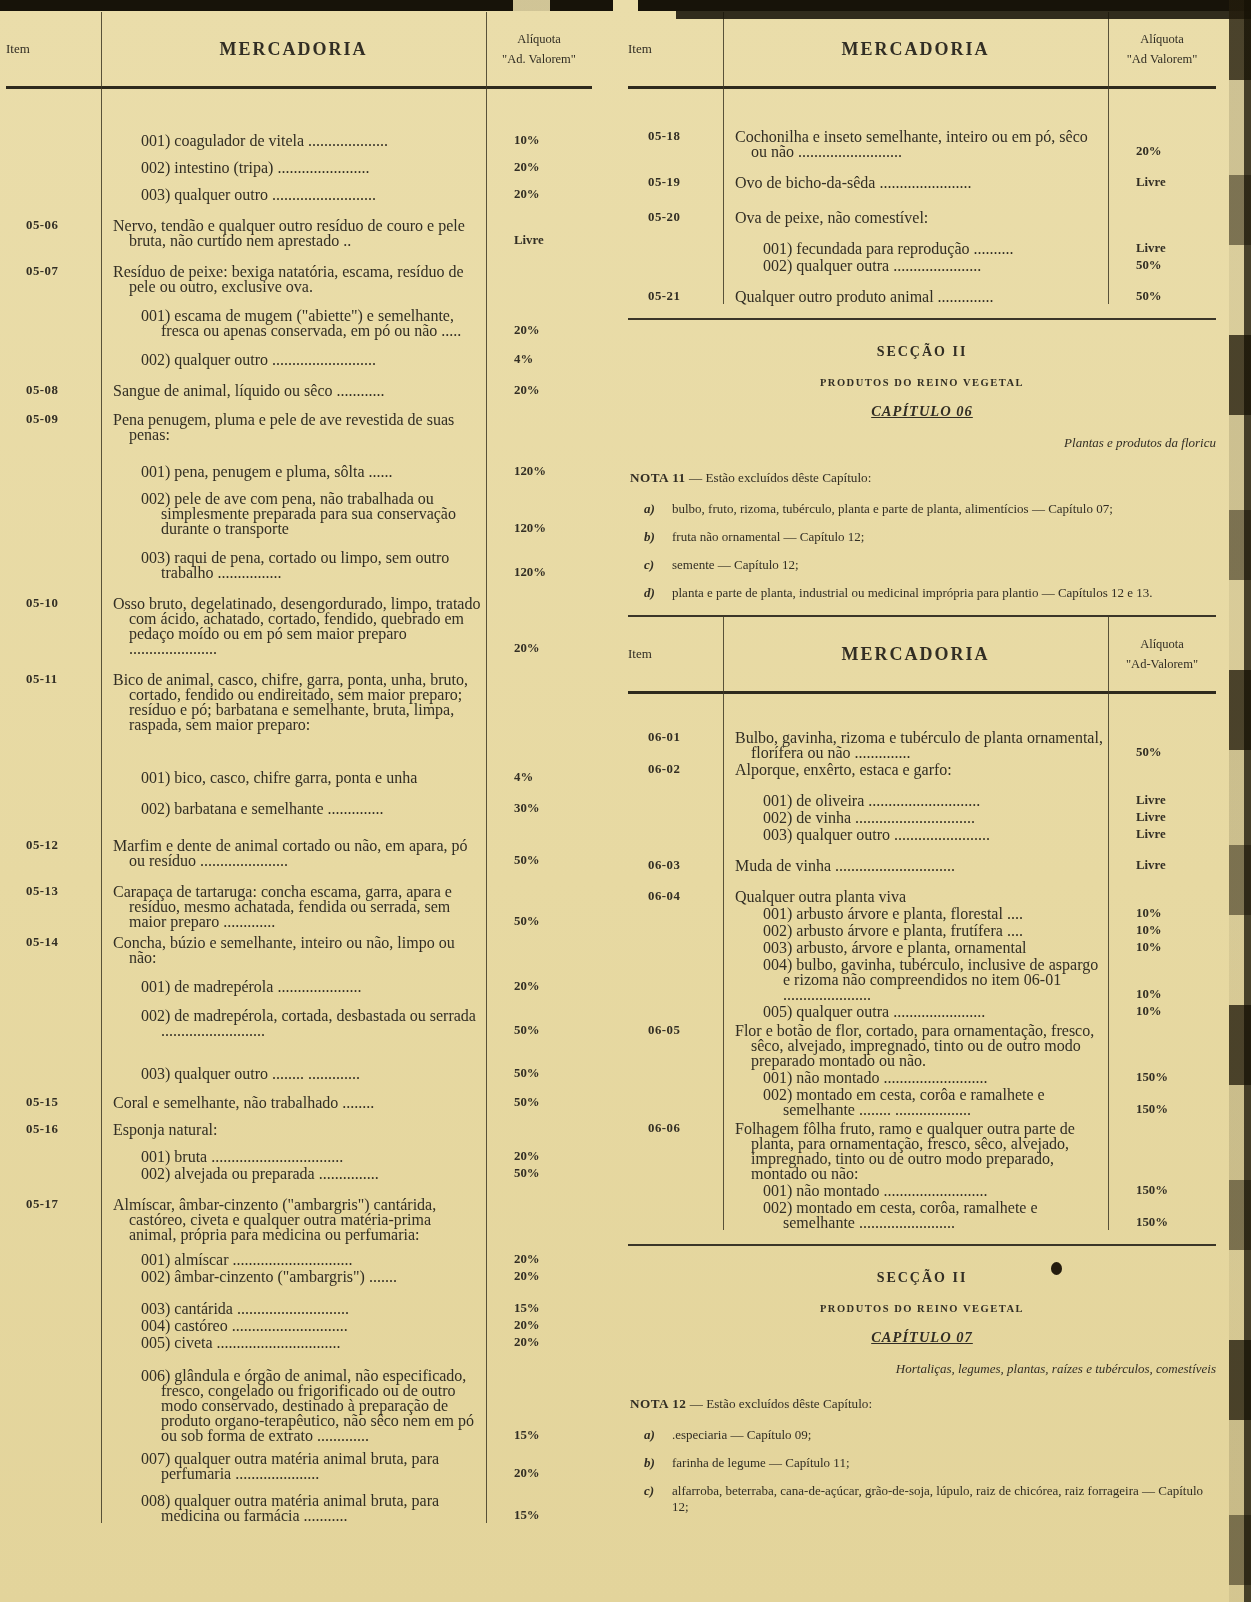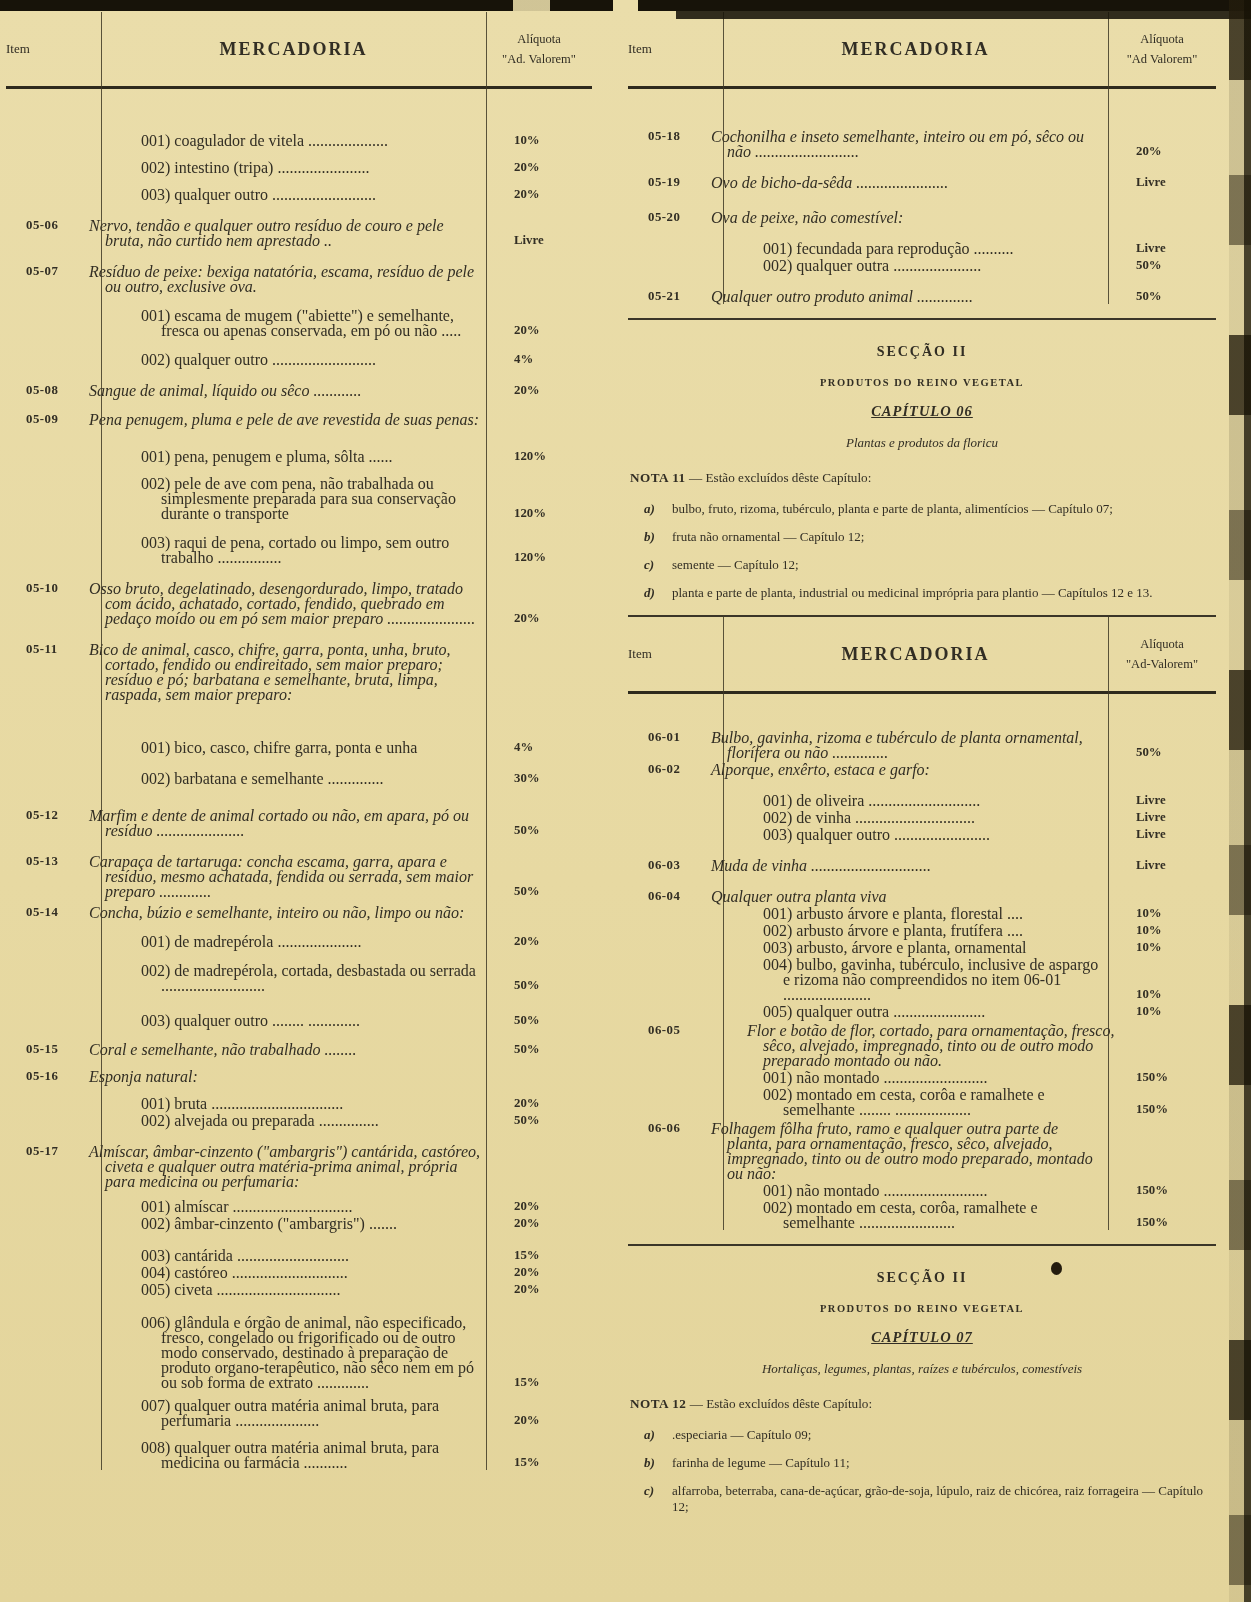--- a/index.html
+++ b/index.html
@@ -20,30 +20,30 @@
   .thead{display:flex;align-items:center;height:74px;border-bottom:3px solid #2e2a1d;}
   .th-item{width:95px;text-align:left;font-size:13px;}
   .th-merc{width:385px;text-align:center;font-weight:bold;font-size:18px;letter-spacing:2px;}
   .th-rate{flex:1;text-align:center;font-size:12.5px;line-height:20px;}
   .vline{position:absolute;top:0;bottom:0;width:1px;background:rgba(64,57,38,.85);}
   .v1{left:95px;}
   .v2{left:480px;}
   .trow{display:flex;}
   .c-item{width:95px;padding-left:20px;box-sizing:border-box;font-size:12.8px;font-weight:bold;letter-spacing:.5px;}
   .c-desc{width:385px;box-sizing:border-box;font-size:16px;line-height:15px;}
-  .ind0{padding-left:4px;text-indent:-16px;padding-right:4px;font-style:italic;}
+  .ind0{padding-left:28px;text-indent:-16px;padding-right:4px;}
   .ind1{padding-left:60px;text-indent:-20px;padding-right:4px;}
   .c-rate{flex:1;align-self:flex-end;padding-left:28px;box-sizing:border-box;font-size:12.8px;font-weight:bold;white-space:nowrap;}
 
   
   .section .rule{margin-bottom:24px;}
   .sec-heading{text-align:center;font-weight:bold;font-size:14px;letter-spacing:2px;margin-bottom:17px;}
   .sec-sub{text-align:center;font-weight:bold;font-size:10.5px;letter-spacing:1.5px;margin-bottom:15px;}
   .sec-chapter{text-align:center;font-weight:bold;font-style:italic;font-size:14.5px;letter-spacing:1px;margin-bottom:15px;text-decoration:underline;}
-  .sec-chsub{text-align:center;font-style:italic;font-size:13px;margin-bottom:19px;}
+  .sec-chsub{text-align:right;font-style:italic;font-size:13px;margin-bottom:19px;}
   .sec-nota{font-size:13.2px;margin-bottom:15px;padding-left:2px;}
   .nota-label{font-weight:bold;letter-spacing:.5px;}
   .sec-item{display:flex;font-size:13px;line-height:16px;margin-bottom:12px;}
   .ltr{width:44px;padding-left:16px;box-sizing:border-box;font-style:italic;font-weight:bold;flex:none;}
   .itx{flex:1;padding-right:8px;}
 
   
   .scan-top{position:absolute;top:0;left:0;width:100%;height:11px;z-index:5;
     background:linear-gradient(90deg,#171309 0 41%,rgba(23,19,9,.12) 41% 44%,#171309 44% 49%,rgba(23,19,9,0) 49% 51%,#171309 51% 100%);}
   .scan-top-right{position:absolute;top:0;right:0;width:46%;height:19px;background:#171309;opacity:.88;z-index:4;}
@@ -171,21 +171,21 @@
           <div class="trow" style="margin-top: 14px;">
             <div class="c-item"></div>
             <div class="c-desc ind1">001) de madrepérola .....................</div>
             <div class="c-rate">20%</div>
           </div>
           <div class="trow" style="margin-top: 14px;">
             <div class="c-item"></div>
             <div class="c-desc ind1">002) de madrepérola, cortada, desbastada ou serrada ..........................</div>
             <div class="c-rate">50%</div>
           </div>
-          <div class="trow" style="margin-top: 20px;">
+          <div class="trow" style="margin-top: 28px;">
             <div class="c-item"></div>
             <div class="c-desc ind1">003) qualquer outro ........ .............</div>
             <div class="c-rate">50%</div>
           </div>
           <div class="trow" style="margin-top: 14px;">
             <div class="c-item">05-15</div>
             <div class="c-desc ind0">Coral e semelhante, não trabalhado ........</div>
             <div class="c-rate">50%</div>
           </div>
           <div class="trow" style="margin-top: 12px;">
@@ -387,21 +387,21 @@
           <div class="trow" style="margin-top: 2px;">
             <div class="c-item"></div>
             <div class="c-desc ind1">004) bulbo, gavinha, tubérculo, inclusive de aspargo e rizoma não compreendidos no item 06-01 ......................</div>
             <div class="c-rate">10%</div>
           </div>
           <div class="trow" style="margin-top: 2px;">
             <div class="c-item"></div>
             <div class="c-desc ind1">005) qualquer outra .......................</div>
             <div class="c-rate">10%</div>
           </div>
-          <div class="trow" style="margin-top: 4px; gap: 36px;">
+          <div class="trow" style="margin-top: 4px;">
             <div class="c-item">06-05</div>
             <div class="c-desc ind0">Flor e botão de flor, cortado, para ornamentação, fresco, sêco, alvejado, impregnado, tinto ou de outro modo preparado montado ou não.</div>
             <div class="c-rate"></div>
           </div>
           <div class="trow" style="margin-top: 2px;">
             <div class="c-item"></div>
             <div class="c-desc ind1">001) não montado ..........................</div>
             <div class="c-rate">150%</div>
           </div>
           <div class="trow" style="margin-top: 2px;">

